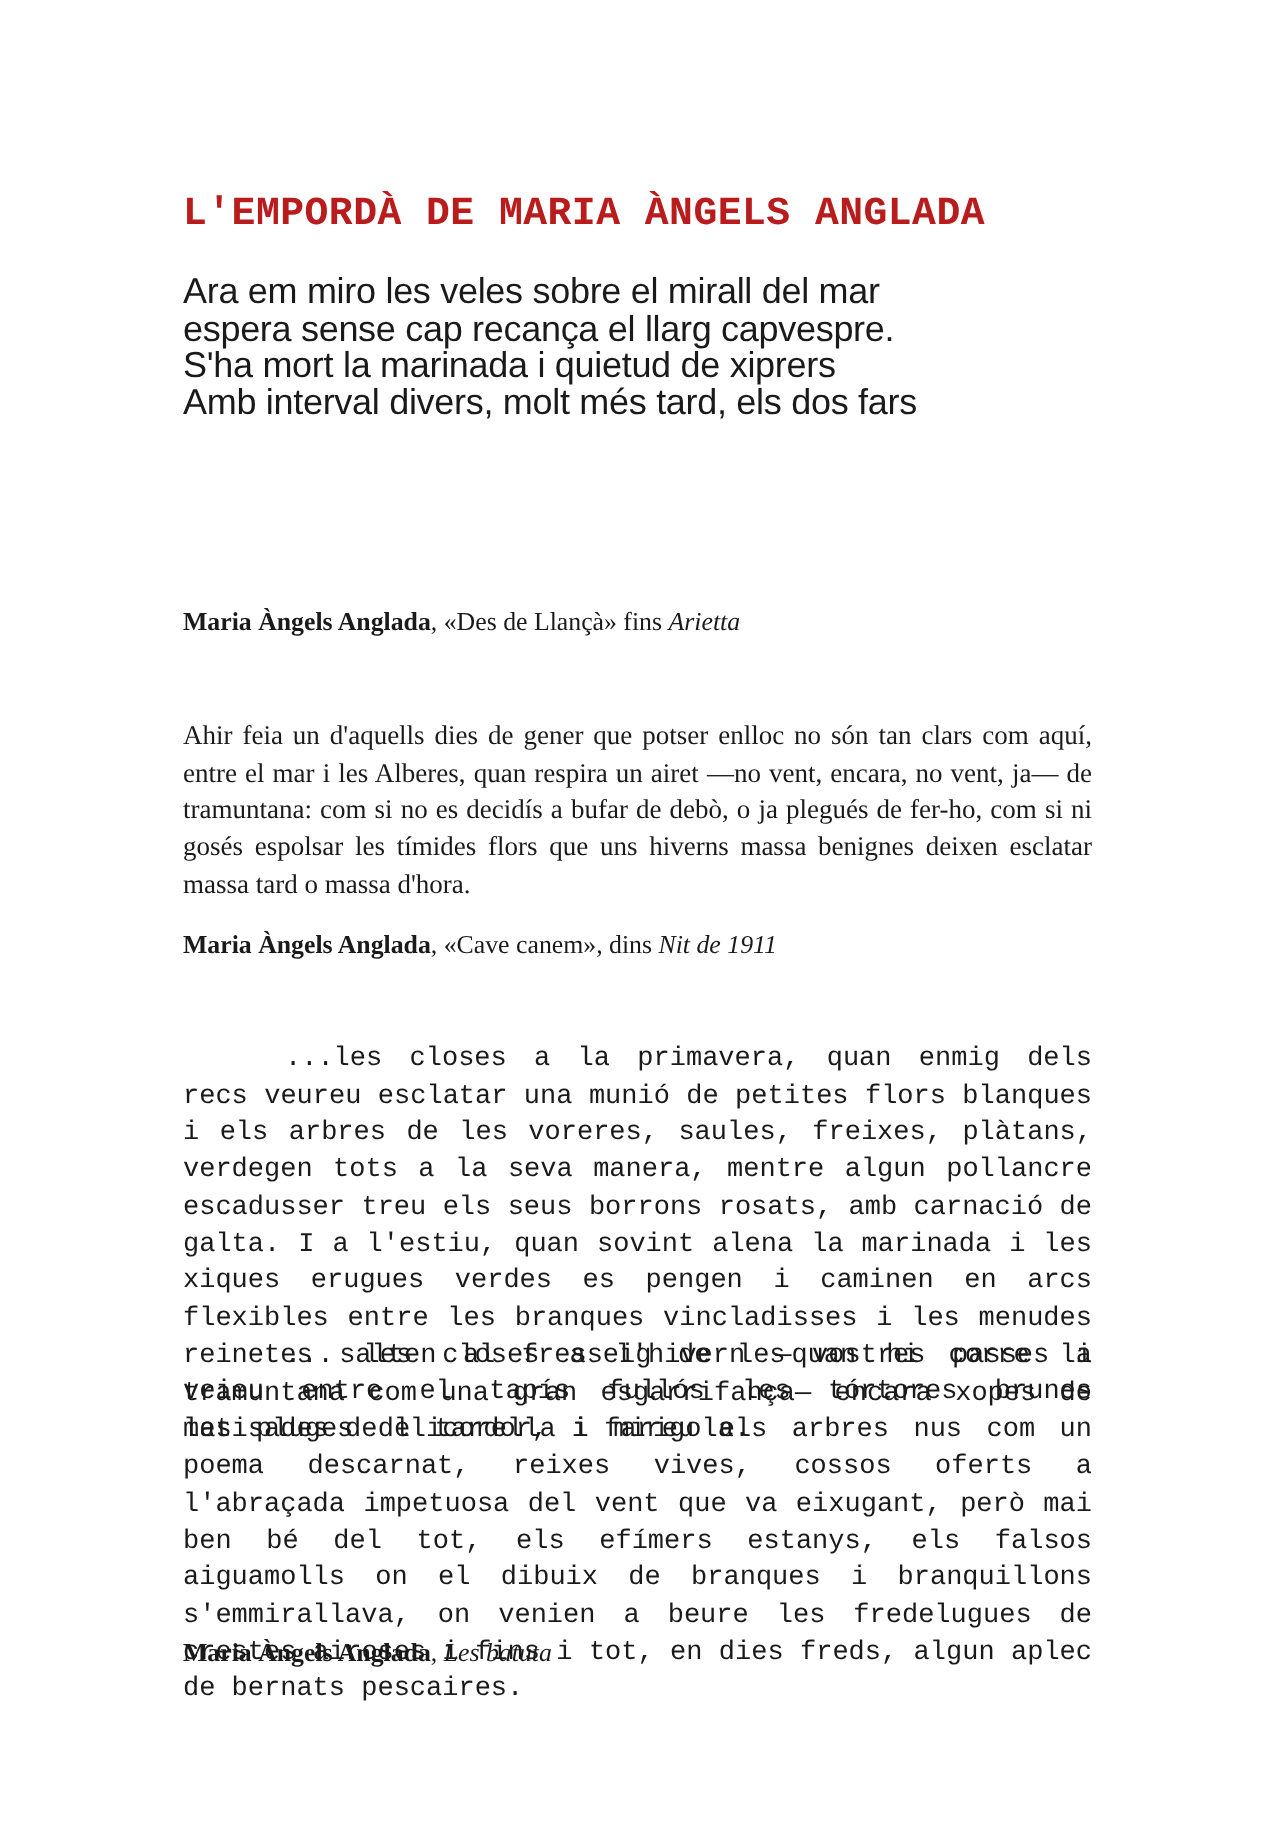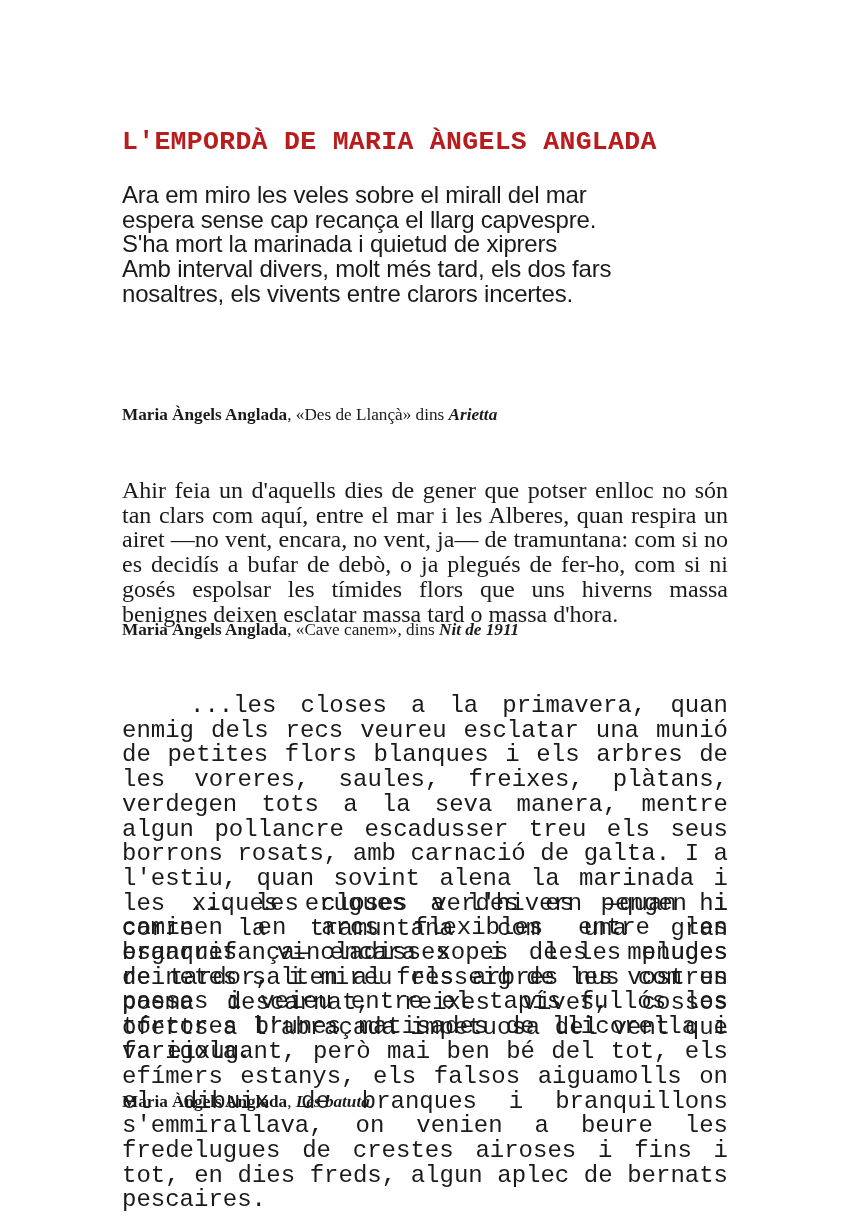--- a/index.html
+++ b/index.html
@@ -17,43 +17,42 @@
     .poem { position: absolute; left: 0; top: 183px; margin: 0; }
     .poem .line {
       display: block; font-family: Liberation Sans, sans-serif;
       font-size: 24px; line-height: 24.7px; white-space: nowrap; letter-spacing: -0.2px;
     }
     .cite {
       position: absolute; left: 0; font-family: "Liberation Serif", serif;
       font-size: 17.2px; white-space: nowrap; margin: 0;
     }
     .cite .author { font-weight: bold; }
-    .cite .work { font-style: italic; font-weight: bold; }
+    .cite .work { font-style: italic; }
     .prose {
       position: absolute; left: 0; width: 606px; margin: 0;
-      font-family: "Liberation Serif", serif; font-size: 24px; line-height: 24.7px;
+      font-family: "Liberation Serif", serif; font-size: 18px; line-height: 24.7px;
       text-align: justify; hyphens: none;
     }
     .indent { text-indent: 68px; font-family: Liberation Mono, monospace; }
   </style>
 </head>
 <body>
 
 <div class="page">
   <h1 class="title">L'EMPORDÀ DE MARIA ÀNGELS ANGLADA</h1>
 
   <div class="poem">
     <span class="line">Ara em miro les veles sobre el mirall del mar</span>
     <span class="line">espera sense cap recança el llarg capvespre.</span>
     <span class="line">S'ha mort la marinada i quietud de xiprers</span>
     <span class="line">Amb interval divers, molt més tard, els dos fars</span>
-    <span class="line">nosaltres, els vivents entre clarors incertes.</span>
   </div>
 
-  <p class="cite" style="top:405px;"><span class="author">Maria Àngels Anglada</span><span>, «Des de Llançà» dins </span><span class="work">Arietta</span></p>
+  <p class="cite" style="top:405px;"><span class="author">Maria Àngels Anglada</span><span>, «Des de Llançà» fins </span><span class="work">Arietta</span></p>
 
   <p class="prose" style="top:478px;">Ahir feia un d'aquells dies de gener que potser enlloc no són tan clars com aquí, entre el mar i les Alberes, quan respira un airet —no vent, encara, no vent, ja— de tramuntana: com si no es decidís a bufar de debò, o ja plegués de fer-ho, com si ni gosés espolsar les tímides flors que uns hiverns massa benignes deixen esclatar massa tard o massa d'hora.</p>
 
   <p class="cite" style="top:620px;"><span class="author">Maria Àngels Anglada</span><span>, «Cave canem», dins </span><span class="work">Nit de 1911</span></p>
 
   <p class="prose indent" style="top:694px;">...les closes a la primavera, quan enmig dels recs veureu esclatar una munió de petites flors blanques i els arbres de les voreres, saules, freixes, plàtans, verdegen tots a la seva manera, mentre algun pollancre escadusser treu els seus borrons rosats, amb carnació de galta. I a l'estiu, quan sovint alena la marinada i les xiques erugues verdes es pengen i caminen en arcs flexibles entre les branques vincladisses i les menudes reinetes salten al fresseig de les vostres passes i veieu entre el tapís fullós les tórtores brunes matisades de llicorella i farigola.</p>
   <p class="prose indent" style="top:892px;">... les closes a l'hivern —quan hi corre la tramuntana com una gran esgarrifança— encara xopes de les pluges de tardor, i mireu els arbres nus com un poema descarnat, reixes vives, cossos oferts a l'abraçada impetuosa del vent que va eixugant, però mai ben bé del tot, els efímers estanys, els falsos aiguamolls on el dibuix de branques i branquillons s'emmirallava, on venien a beure les fredelugues de crestes airoses i fins i tot, en dies freds, algun aplec de bernats pescaires.</p>
 
   <p class="cite" style="top:1092px;"><span class="author">Maria Àngels Anglada</span><span>, </span><span class="work">Les batuta</span></p>
 </div>

